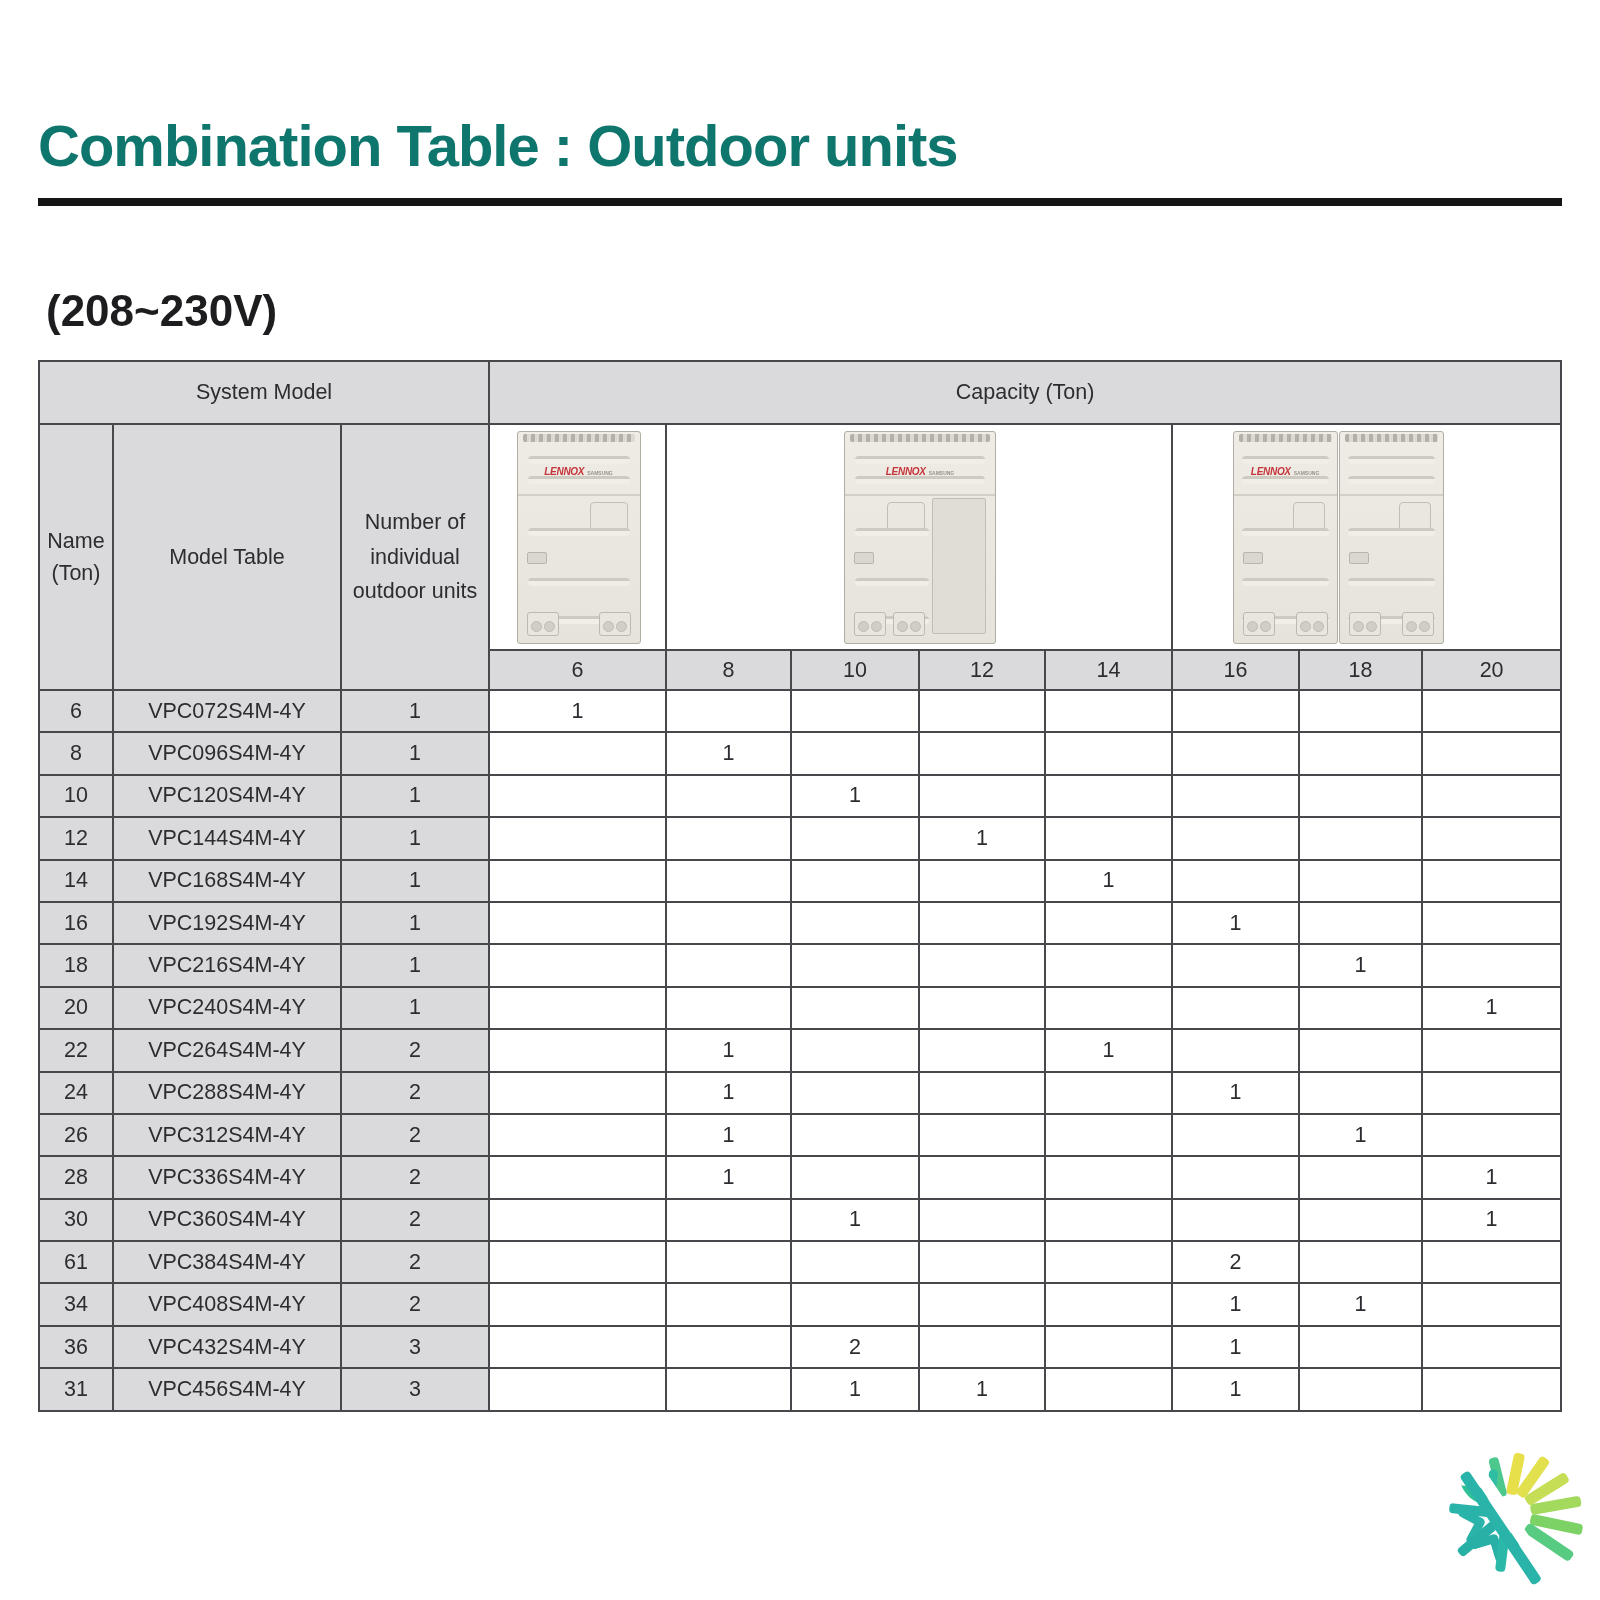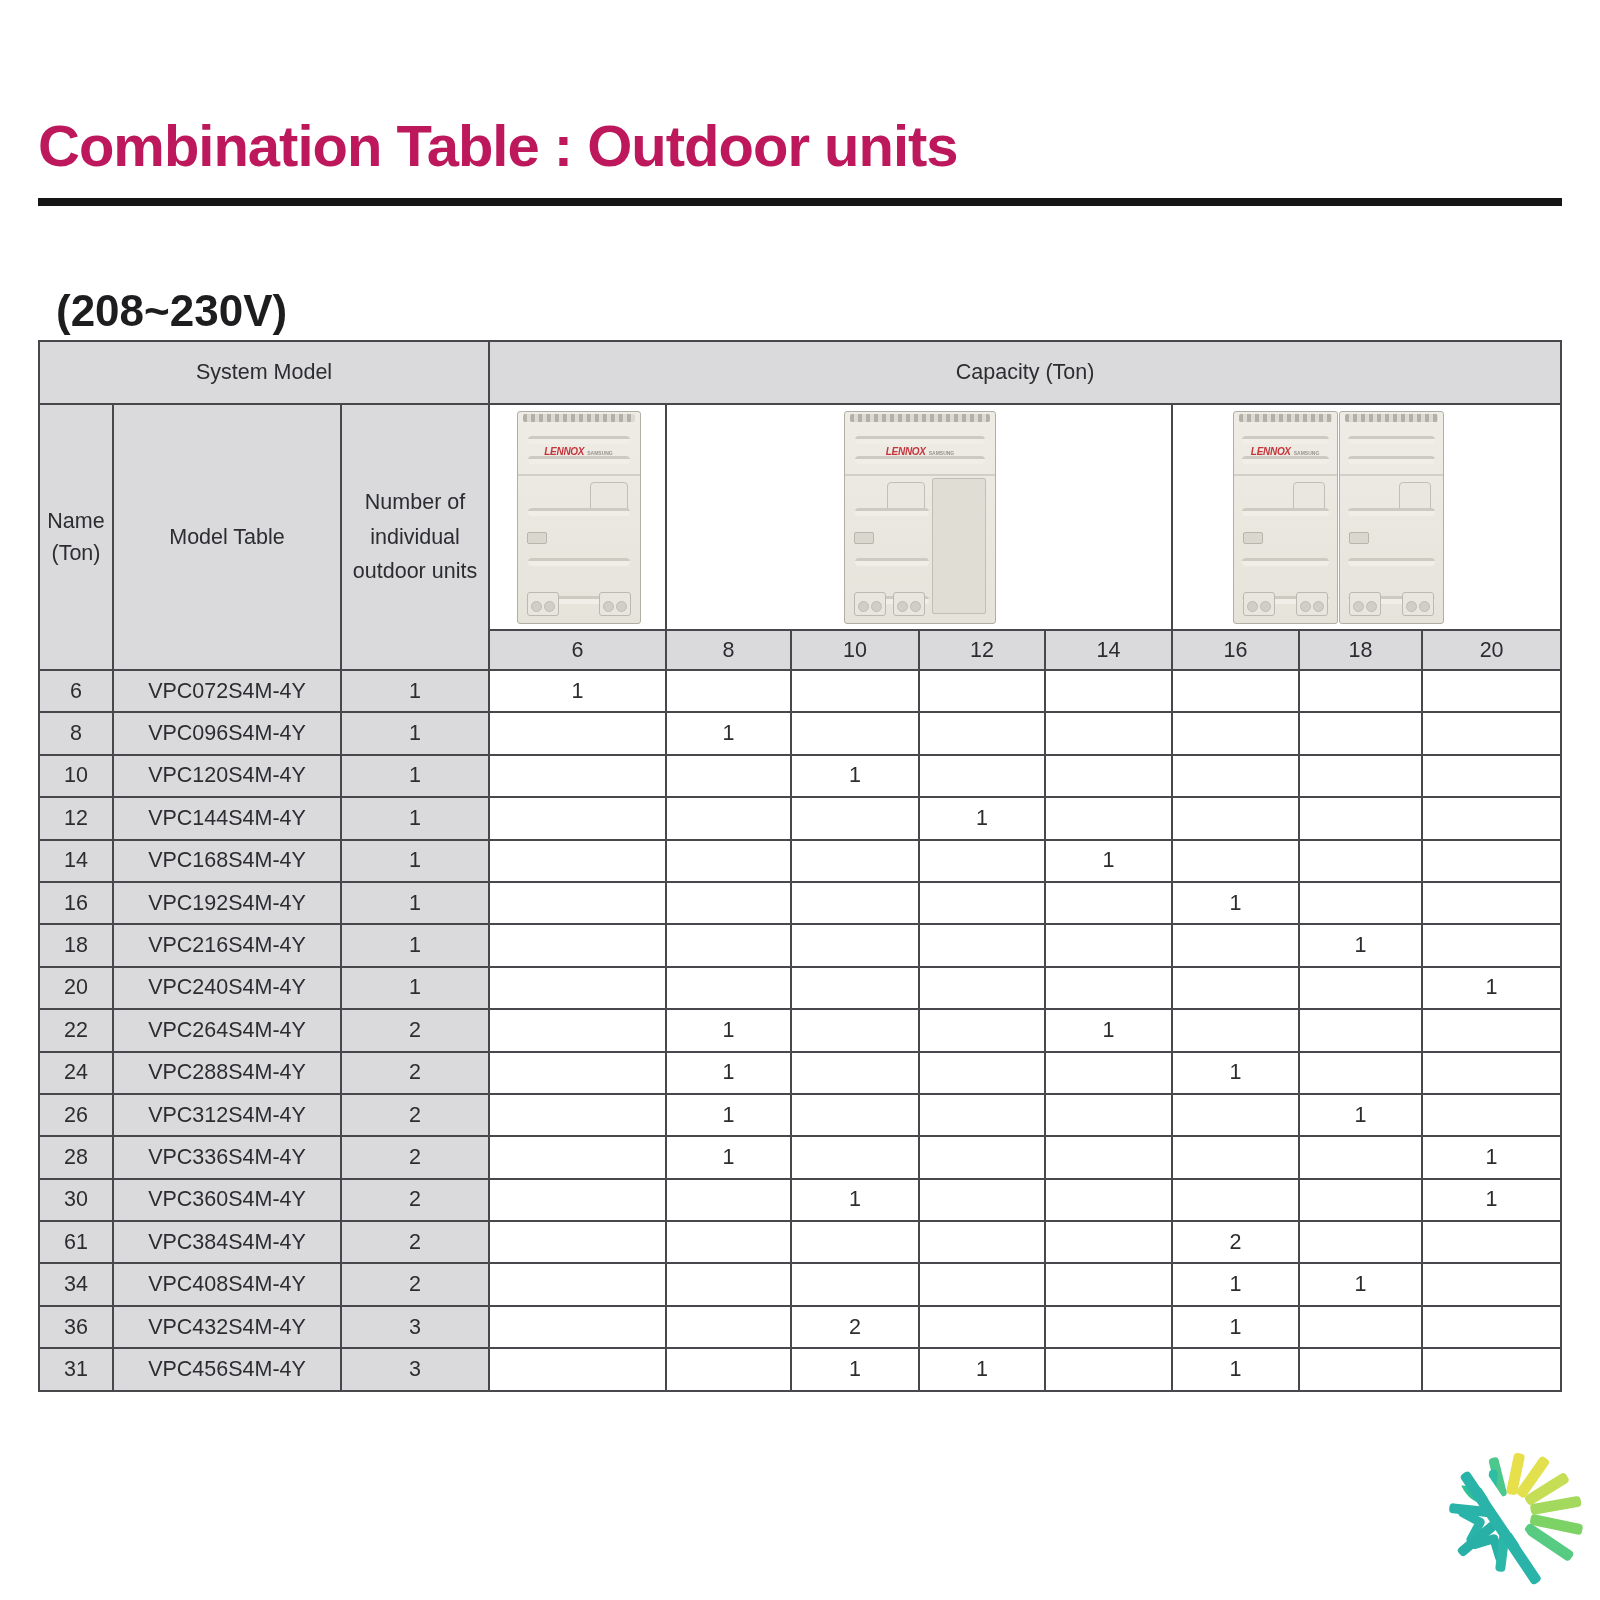--- a/index.html
+++ b/index.html
@@ -1,24 +1,24 @@
 <!DOCTYPE html>
 <html><head>
 <meta charset="utf-8">
 <style>
   html,body{margin:0;padding:0;background:#ffffff;}
   body{width:1600px;height:1600px;position:relative;overflow:hidden;
        font-family:"Liberation Sans",sans-serif;color:#2c2d30;}
 
   .page-title{position:absolute;left:38px;top:112px;margin:0;
-    font-size:58px;font-weight:700;letter-spacing:-1px;color:#be185d;white-space:nowrap;}
+    font-size:58px;font-weight:700;letter-spacing:-1px;color:#0f766e;white-space:nowrap;}
   .title-rule{position:absolute;left:38px;top:198px;width:1524px;height:8px;background:#151515;}
-  .subtitle{position:absolute;left:56px;top:286px;font-size:44px;font-weight:700;color:#1d1d1f;}
-
-  table.combo{position:absolute;left:38px;top:340px;width:1524px;
+  .subtitle{position:absolute;left:46px;top:286px;font-size:44px;font-weight:700;color:#1d1d1f;}
+
+  table.combo{position:absolute;left:38px;top:360px;width:1524px;
     border-collapse:collapse;table-layout:fixed;}
   table.combo td{border:2px solid #47484b;padding:0;vertical-align:middle;
     text-align:center;font-size:21.5px;color:#2c2d30;overflow:hidden;}
   .hd{background:#dadadd;}
   .r-head td{height:61px;font-size:23px;}
   .capa-hd{white-space:pre-line;line-height:1.5;}
   .units-hd{padding:0 22px;line-height:1.6;margin-left:30px;}
   .r-caps td{height:38px;font-size:23px;}
   .r-data td{height:40.4px;}
   .imgc{background:#ffffff;}

